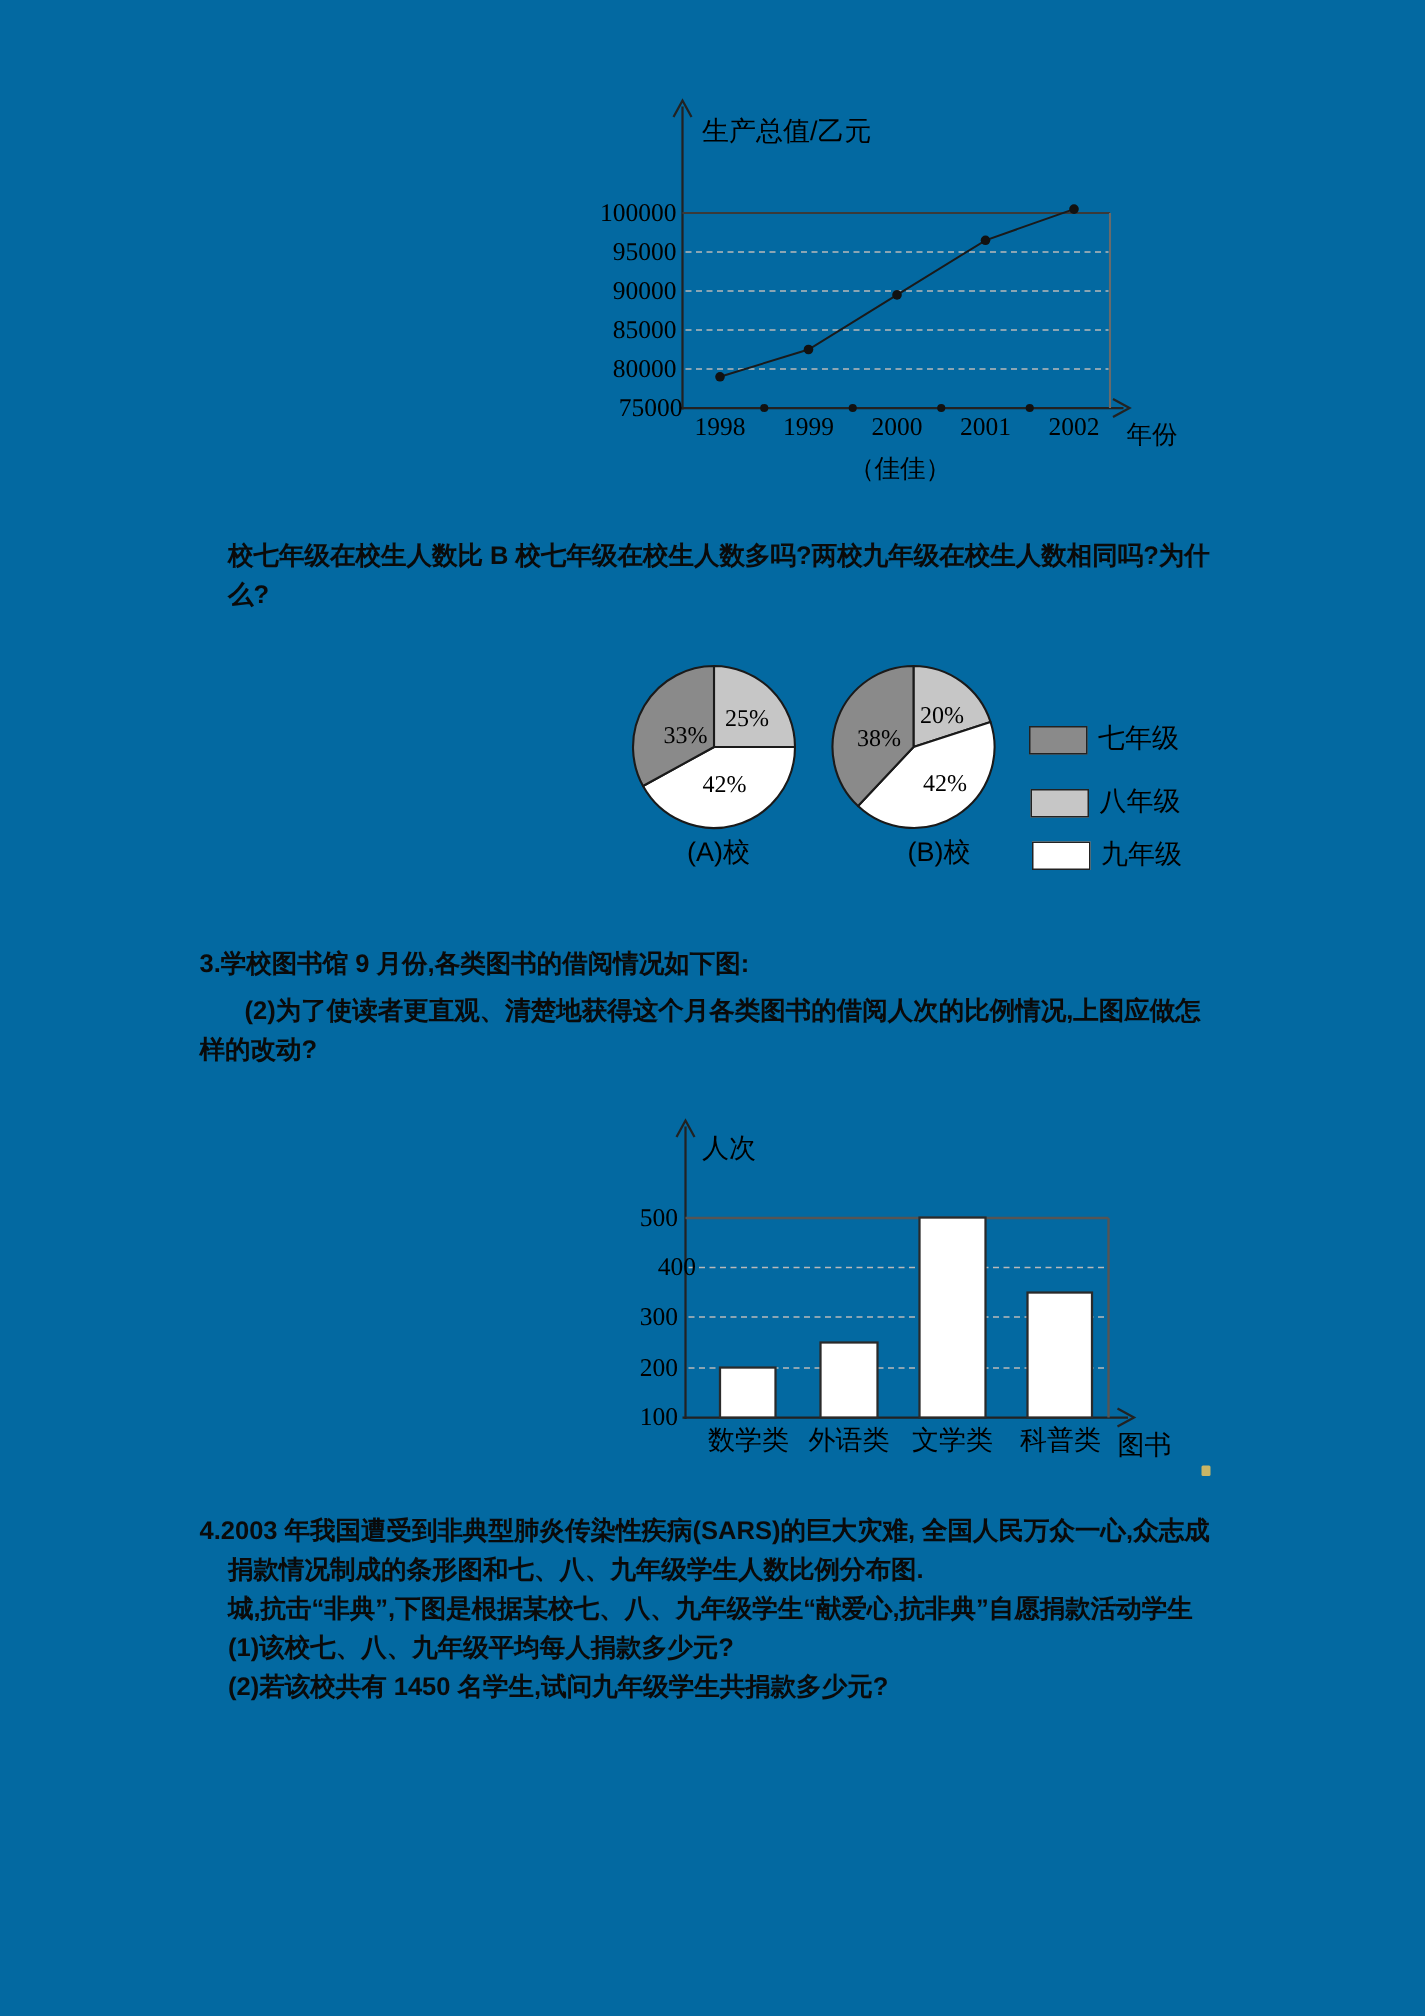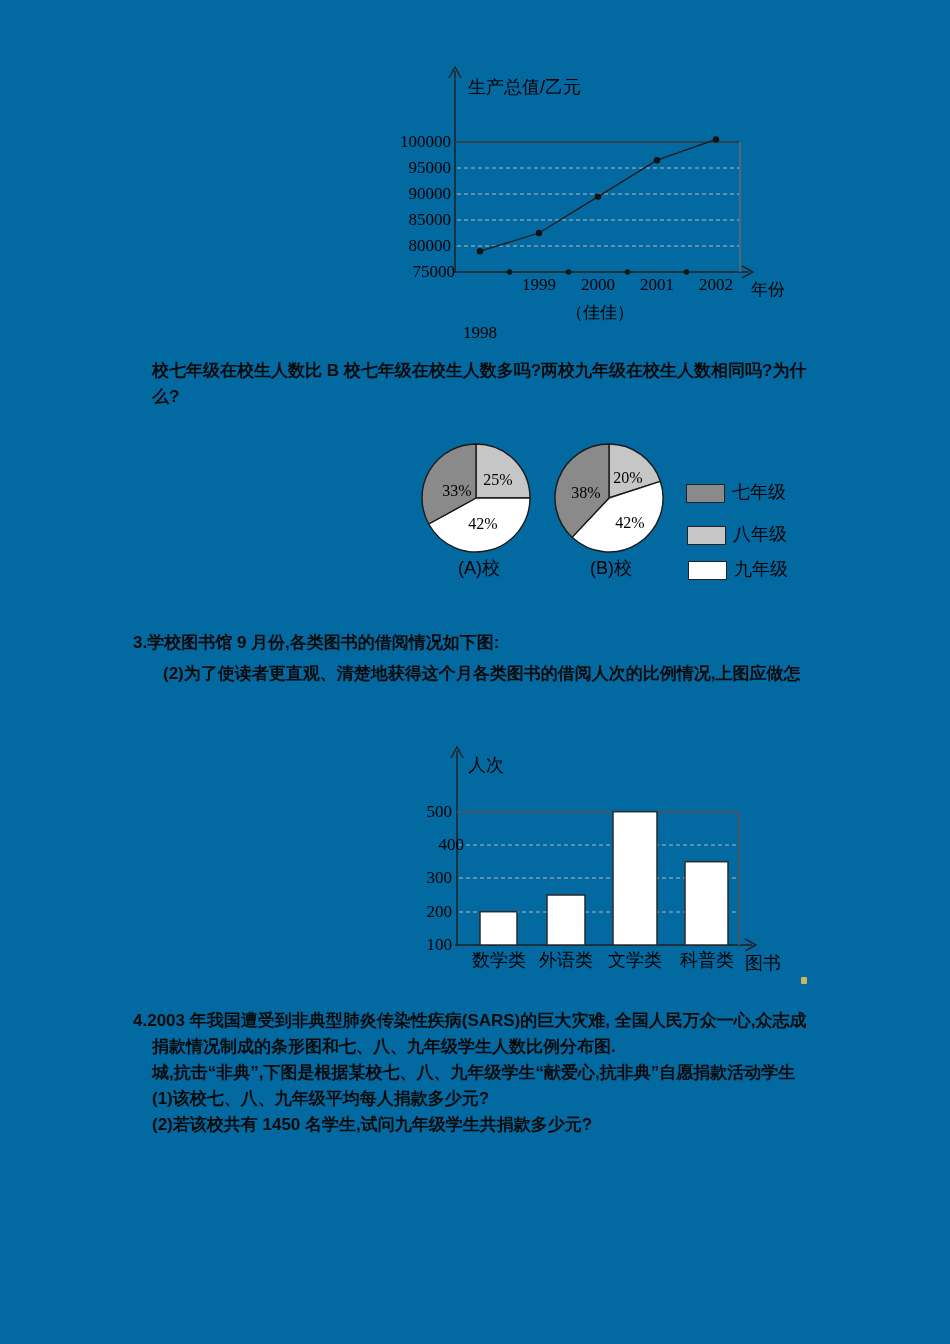--- a/index.html
+++ b/index.html
@@ -64,21 +64,21 @@
           <circle cx="291.5" cy="207" r="2.7" fill="#111"></circle>
         </g>
     </svg>
     <div class="c-title" style="left:73px;top:10px;">生产总值/乙元</div>
     <span class="ylab num" style="left:0;top:68px;width:56px;">100000</span>
     <span class="ylab num" style="left:0;top:94px;width:56px;">95000</span>
     <span class="ylab num" style="left:0;top:120px;width:56px;">90000</span>
     <span class="ylab num" style="left:0;top:146px;width:56px;">85000</span>
     <span class="ylab num" style="left:0;top:172px;width:56px;">80000</span>
     <span class="ylab num" style="left:4px;top:198px;width:56px;">75000</span>
-    <span class="xlab num" style="left:57px;top:211px;width:56px;margin-top:48px;">1998</span>
+    <span class="xlab num" style="left:57px;top:211px;width:56px;">1998</span>
     <span class="xlab num" style="left:116px;top:211px;width:56px;">1999</span>
     <span class="xlab num" style="left:175px;top:211px;width:56px;">2000</span>
     <span class="xlab num" style="left:234px;top:211px;width:56px;">2001</span>
     <span class="xlab num" style="left:293px;top:211px;width:56px;">2002</span>
     <span class="axname" style="left:356px;top:213px;">年份</span>
     <div class="caption" style="left:150px;top:236px;width:110px;">（佳佳）</div>
   </div>
 
   <div class="textblock" style="left:133px;top:358px;width:710px;">
     <div class="tline ind19">校七年级在校生人数比 B 校七年级在校生人数多吗?两校九年级在校生人数相同吗?为什</div>
@@ -97,32 +97,33 @@
     </svg>
 
   <span class="pct" style="left:457px;top:491px;">33%</span>
   <span class="pct" style="left:498px;top:480px;">25%</span>
   <span class="pct" style="left:483px;top:524px;">42%</span>
   <span class="pct" style="left:586px;top:493px;">38%</span>
   <span class="pct" style="left:628px;top:478px;">20%</span>
   <span class="pct" style="left:630px;top:523px;">42%</span>
 
   <div class="pielab" style="left:439px;top:556px;">(A)校</div>
-  <div class="pielab" style="left:571px;top:556px;">(B)校</div>
+  <div class="pielab" style="left:586px;top:556px;">(B)校</div>
 
   <div class="leg-box" style="left: 686px; top: 484px; background-color: rgb(138, 138, 138);" title="七年级"></div>
   <span class="leg-lab" style="left:732px;top:482px;">七年级</span>
   <div class="leg-box" style="left: 687px; top: 526px; background-color: rgb(198, 198, 198);" title="八年级"></div>
   <span class="leg-lab" style="left:733px;top:524px;">八年级</span>
   <div class="leg-box" style="left: 688px; top: 561px; background-color: rgb(255, 255, 255);" title="九年级"></div>
   <span class="leg-lab" style="left:734px;top:559px;">九年级</span>
 
   <div class="textblock" style="left:133px;top:630px;width:710px;">
     <div class="tline">3.学校图书馆 9 月份,各类图书的借阅情况如下图:</div>
     <div class="tline ind30 gap5">(2)为了使读者更直观、清楚地获得这个月各类图书的借阅人次的比例情况,上图应做怎</div>
+    <div class="tline">样的改动?</div>
   </div>
 
   <div class="chartbox" style="left:420px;top:745px;width:400px;height:250px;">
     <svg width="400" height="245">
       <line x1="37" y1="6" x2="37" y2="201" stroke="#222" stroke-width="1.5"></line>
       <path d="M31,13 L37,2 L43,13" fill="none" stroke="#222" stroke-width="1.5"></path>
       <line x1="35" y1="200" x2="332" y2="200" stroke="#222" stroke-width="1.5"></line>
       <path d="M325,194 L336,200 L325,206" fill="none" stroke="#222" stroke-width="1.5"></path>
       <line x1="37" y1="67" x2="319" y2="67" stroke="#555" stroke-width="1.6"></line>
       <line x1="319" y1="67" x2="319" y2="200" stroke="#555" stroke-width="1.6"></line>

